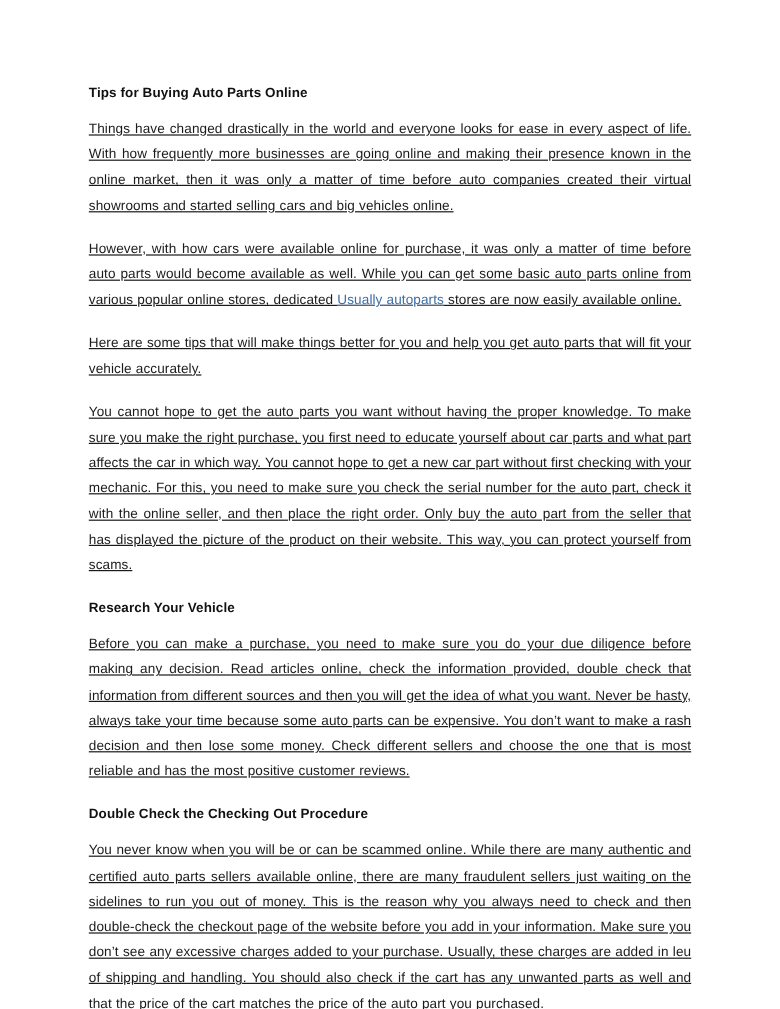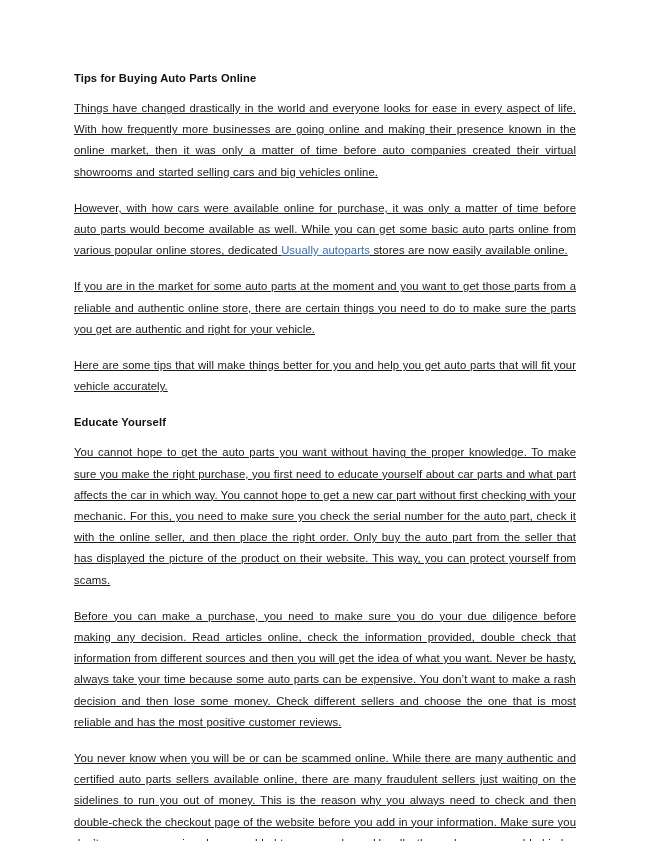--- a/index.html
+++ b/index.html
@@ -69,28 +69,28 @@
 
 <div class="page">
   <div class="doc-body">
 
     <h1 class="doc-title">Tips for Buying Auto Parts Online</h1>
 
     <p class="para">Things have changed drastically in the world and everyone looks for ease in every aspect of life. With how frequently more businesses are going online and making their presence known in the online market, then it was only a matter of time before auto companies created their virtual showrooms and started selling cars and big vehicles online.</p>
 
     <p class="para"><span>However, with how cars were available online for purchase, it was only a matter of time before auto parts would become available as well. While you can get some basic auto parts online from various popular online stores, dedicated </span><a class="inline-link" href="#">Usually autoparts</a><span> stores are now easily available online.</span></p>
 
-    <p class="para">If you are in the market for some auto parts at the moment and you want to get those parts from a reliable and authentic online store, there are certain things you need to do to make sure the parts you get are authentic and right for your vehicle.</p>
 
     <p class="para">Here are some tips that will make things better for you and help you get auto parts that will fit your vehicle accurately.</p>
 
-    <h2 class="section-heading">Educate Yourself</h2>
 
     <p class="para">You cannot hope to get the auto parts you want without having the proper knowledge. To make sure you make the right purchase, you first need to educate yourself about car parts and what part affects the car in which way. You cannot hope to get a new car part without first checking with your mechanic. For this, you need to make sure you check the serial number for the auto part, check it with the online seller, and then place the right order. Only buy the auto part from the seller that has displayed the picture of the product on their website. This way, you can protect yourself from scams.</p>
 
+    <h2 class="section-heading">Research Your Vehicle</h2>
 
     <p class="para">Before you can make a purchase, you need to make sure you do your due diligence before making any decision. Read articles online, check the information provided, double check that information from different sources and then you will get the idea of what you want. Never be hasty, always take your time because some auto parts can be expensive. You don’t want to make a rash decision and then lose some money. Check different sellers and choose the one that is most reliable and has the most positive customer reviews.</p>
 
+    <h2 class="section-heading">Double Check the Checking Out Procedure</h2>
 
     <p class="para">You never know when you will be or can be scammed online. While there are many authentic and certified auto parts sellers available online, there are many fraudulent sellers just waiting on the sidelines to run you out of money. This is the reason why you always need to check and then double-check the checkout page of the website before you add in your information. Make sure you don’t see any excessive charges added to your purchase. Usually, these charges are added in leu of shipping and handling. You should also check if the cart has any unwanted parts as well and that the price of the cart matches the price of the auto part you purchased.</p>
 
   </div>
 </div>
 
 </body></html>

